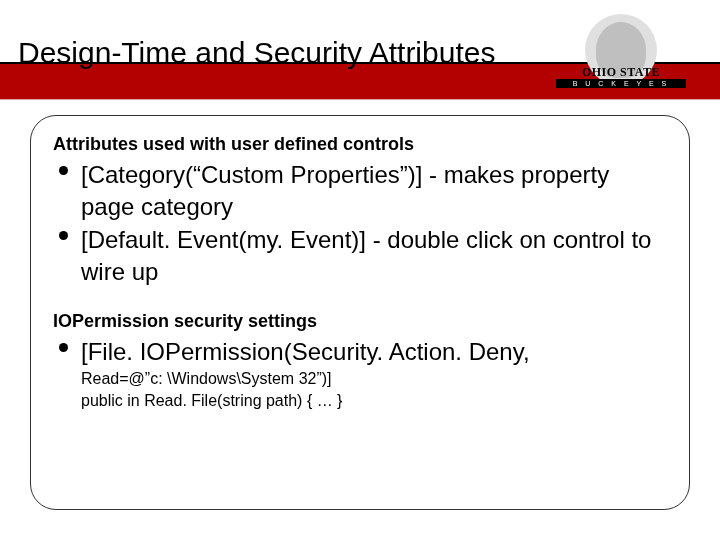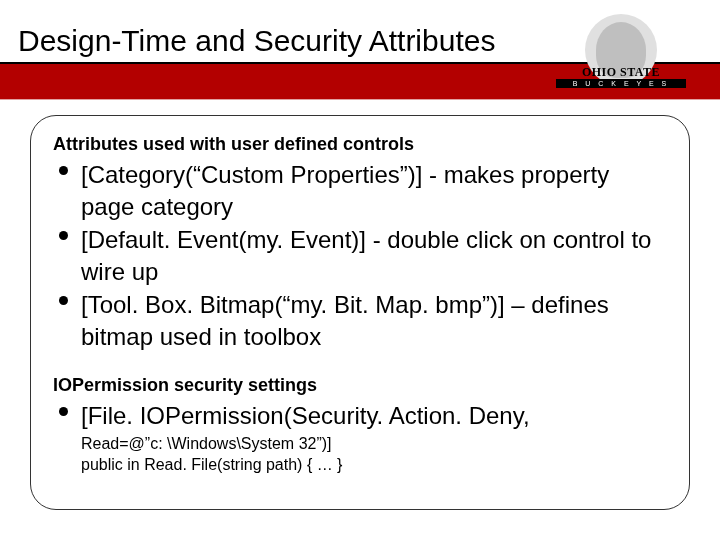--- a/index.html
+++ b/index.html
@@ -16,21 +16,21 @@
     top: 62px;
     left: 0;
     right: 0;
     height: 38px;
     background: #b30000;
     border-top: 2px solid #000;
     border-bottom: 1px solid #e0a0a0;
   }
   .title {
     position: absolute;
-    top: 24px;
+    top: 36px;
     left: 18px;
     font-size: 30px;
     font-weight: 400;
     color: #000;
     z-index: 2;
   }
   .logo {
     position: absolute;
     top: 14px;
     right: 34px;
@@ -145,21 +145,20 @@
     <span class="logo-buck">B U C K E Y E S</span>
   </div>
 </div>
 
 <div class="content-frame">
 
   <div class="section-heading">Attributes used with user defined controls</div>
   <ul class="bullets">
     <li>[Category(“Custom Properties”)] - makes property page category</li>
     <li>[Default. Event(my. Event)]             - double click on control to wire up</li>
-    <li>[Tool. Box. Bitmap(“my. Bit. Map. bmp”)]  – defines bitmap used in toolbox</li>
   </ul>
 
   <div class="section-heading">IOPermission security settings</div>
   <ul class="bullets" style="margin-bottom:0">
     <li>[File. IOPermission(Security. Action. Deny,</li>
   </ul>
   <div class="sub">Read=@”c: \Windows\System 32”)]</div>
   <div class="sub">public in Read. File(string path) { … }</div>
 
 </div>

